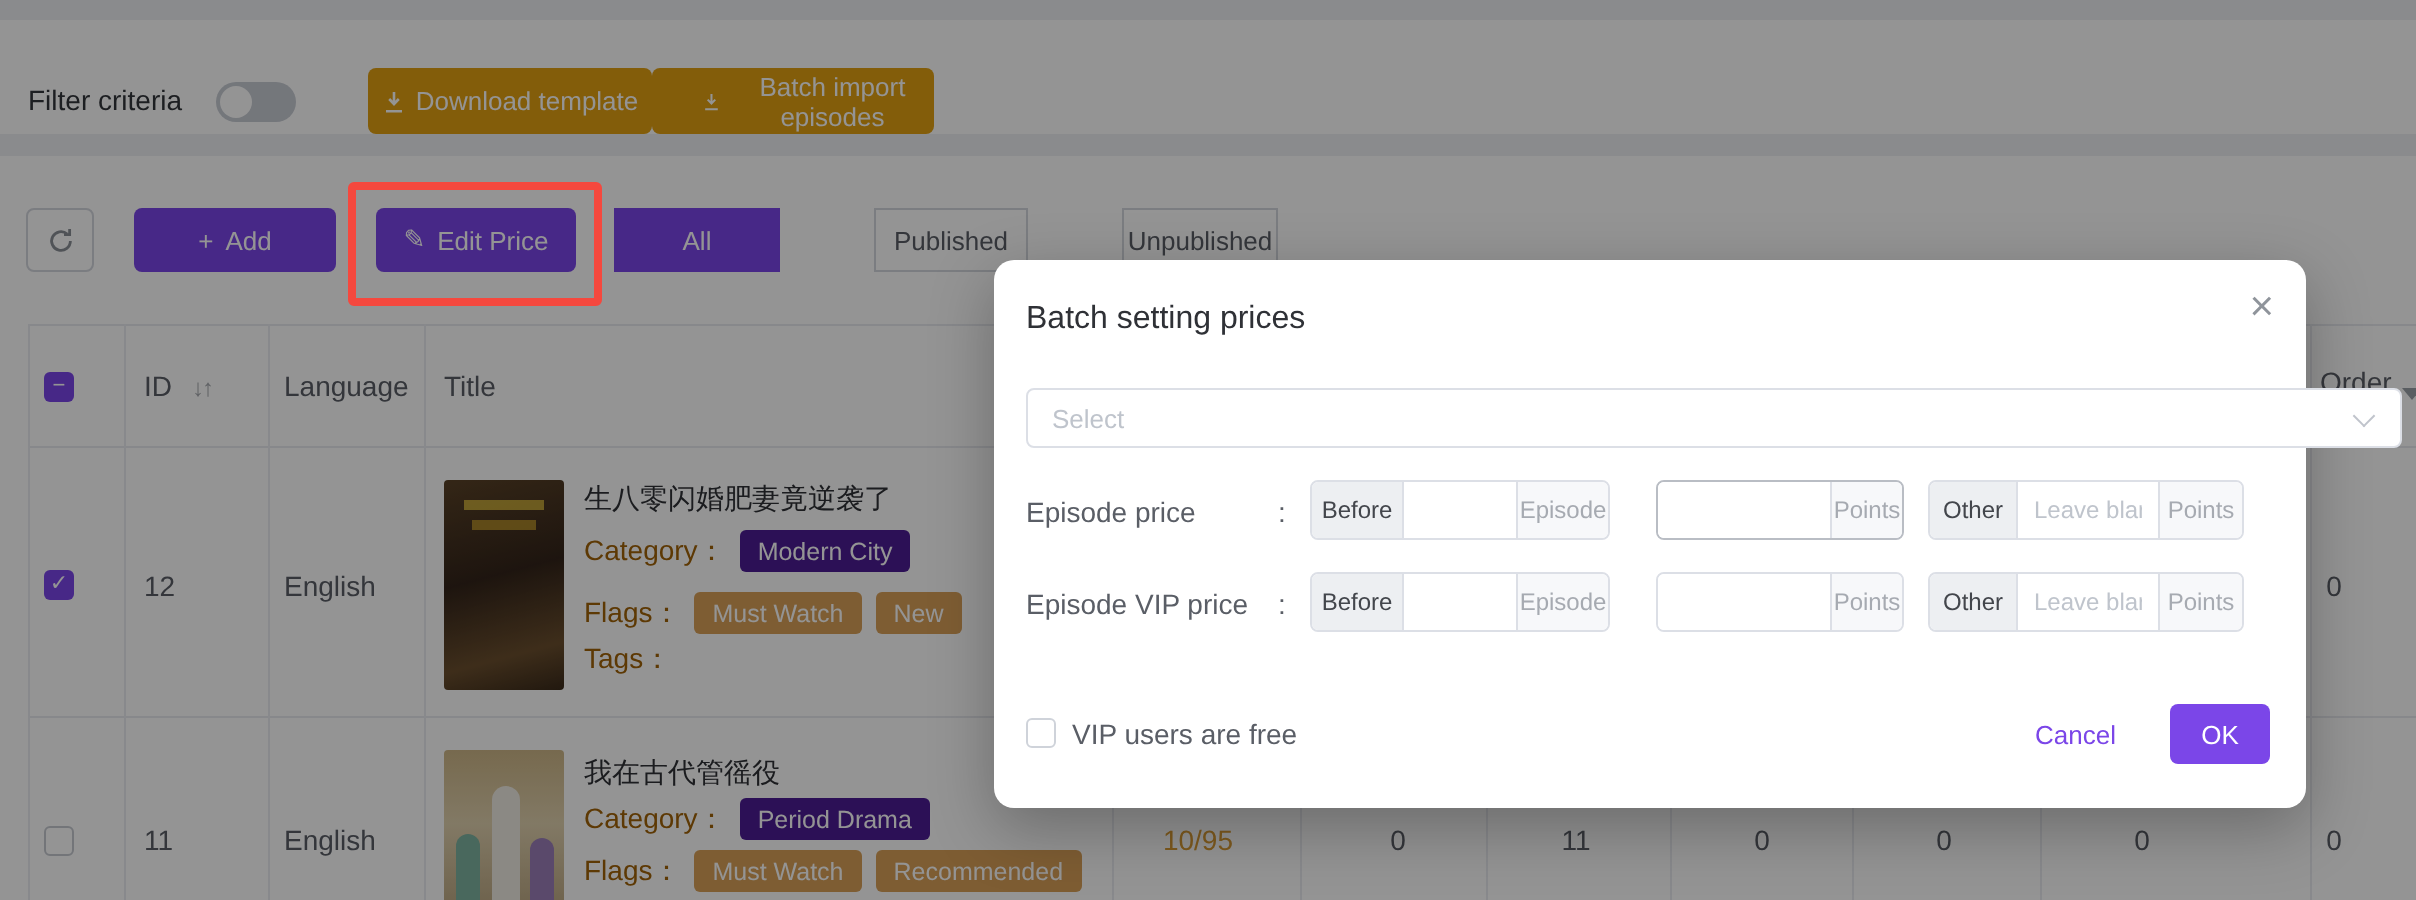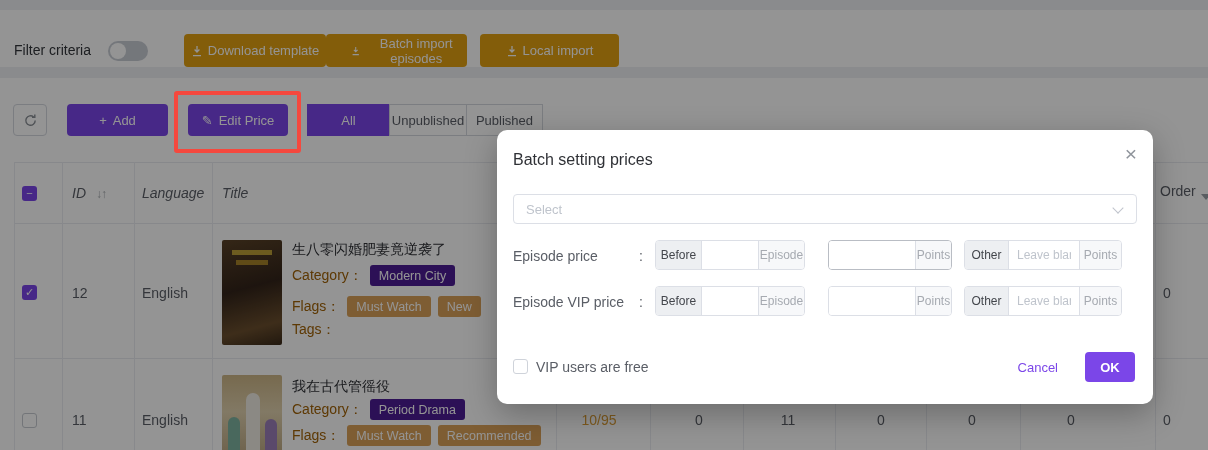--- a/index.html
+++ b/index.html
@@ -30,33 +30,33 @@
 
   
   #btn-refresh { position: absolute; left: 13px; top: 104px; width: 34px; height: 32px;
     border: 1px solid #d4d7de; border-radius: 4px; background: #fff; display: flex;
     align-items: center; justify-content: center; cursor: pointer; }
   .purple-btn { position: absolute; top: 104px; height: 32px; background: #7b46e8; border: none;
     border-radius: 4px; color: #fff; display: flex; align-items: center; justify-content: center;
     gap: 6px; font-size: 13px; font-family: inherit; cursor: pointer; }
   #btn-add  { left: 67px;  width: 101px; }
   #btn-edit { left: 188px; width: 100px; }
-  #tabs { position: absolute; left: 307px; top: 104px; height: 32px; display: flex; }
+  #tabs { position: absolute; left: 307px; top: 104px; height: 32px; display: flex; gap: 48px; }
   .tab { height: 32px; padding: 0 4px; display: flex; align-items: center; justify-content: center;
     font-size: 13px; border: 1px solid #d4d7de; background: #fff; color: #5a5e66;
     margin-left: -1px; cursor: pointer; }
   .tab.active { background: #7b46e8; color: #fff; border-color: #7b46e8; margin-left: 0; }
   #tab-all { width: 83px; } #tab-pub { width: 77px; } #tab-unpub { width: 78px; }
   #red-rect { position: absolute; left: 174px; top: 91px; width: 127px; height: 62px;
     border: 4px solid #f5483e; border-radius: 3px; z-index: 60; }
 
   
   .hline { position: absolute; left: 14px; right: 0; height: 1px; background: #e8eaef; }
   .vline { position: absolute; top: 162px; bottom: 0; width: 1px; background: #ebedf1; }
-  .th { position: absolute; top: 185px; font-size: 14px; color: #5a5e66; font-style: italic; }
+  .th { position: absolute; top: 185px; font-size: 14px; color: #5a5e66; }
   .td { position: absolute; font-size: 14px; color: #5a5e66; }
   .sort-glyph { font-size: 12px; color: #a8abb0; letter-spacing: -1px; cursor: pointer; }
   .cbx { position: absolute; width: 15px; height: 15px; border-radius: 3px; cursor: pointer;
     display: flex; align-items: center; justify-content: center; font-size: 11px; line-height: 1; }
   .cbx.on  { background: #7b46e8; color: #fff; }
   .cbx.off { background: #fff; border: 1px solid #c6cad1; }
   .thumb { position: absolute; left: 222px; width: 60px; height: 105px; border-radius: 2px; overflow: hidden; }
   #thumb-1 { top: 240px; background: linear-gradient(165deg, #5a4227 0%, #33241a 45%, #6b4f2e 80%, #3a2a1a 100%); }
   #thumb-1 .mark1 { position: absolute; left: 10px; top: 10px; width: 40px; height: 5px; background: #d8b93c; opacity: .8; }
   #thumb-1 .mark2 { position: absolute; left: 14px; top: 20px; width: 32px; height: 5px; background: #cfa42e; opacity: .7; }
@@ -82,21 +82,21 @@
 
   
   #dim { position: absolute; inset: 0; background: rgba(0,0,0,0.42); z-index: 50; }
 
   
   #modal { position: absolute; left: 497px; top: 130px; width: 656px; height: 274px;
     background: #fff; border-radius: 10px; box-shadow: 0 10px 32px rgba(0,0,0,.28); z-index: 70; }
   #modal-title { position: absolute; left: 16px; top: 21px; font-size: 16px; color: #2f3136; }
   #modal-close { position: absolute; right: 16px; top: 13px; font-size: 21px; color: #8f949b;
     cursor: pointer; background: none; border: none; line-height: 1; font-family: inherit; }
-  #modal-select { position: absolute; left: 16px; top: 64px; width: 624px; height: 30px;
+  #modal-select { position: absolute; left: 16px; top: 64px; width: 688px; height: 30px;
     border: 1px solid #dcdfe6; border-radius: 4px; display: flex; align-items: center;
     padding: 0 12px; font-size: 13px; color: #bfc4cc; cursor: pointer; background: #fff; }
   #modal-select .chev { position: absolute; right: 14px; top: 9px; width: 8px; height: 8px;
     border-right: 1.5px solid #c0c4cc; border-bottom: 1.5px solid #c0c4cc; transform: rotate(45deg); }
   .m-label { position: absolute; left: 16px; font-size: 14px; color: #5a5e66; }
   .m-colon { position: absolute; left: 142px; font-size: 14px; color: #5a5e66; }
   .igroup { position: absolute; height: 30px; display: flex; border: 1px solid #dcdfe6;
     border-radius: 4px; overflow: hidden; font-size: 12px; background: #fff; }
   .seg-pre { width: 46px; flex: none; background: #edeff2; color: #43464c; display: flex;
     align-items: center; justify-content: center; border-right: 1px solid #dcdfe6; }
@@ -114,21 +114,21 @@
   .g-c { left: 467px; width: 158px; }
   .g-c .seg-pre { width: 44px; } .g-c .seg-suf { width: 42px; }
   #vip-cbx { position: absolute; left: 16px; top: 229px; width: 15px; height: 15px;
     border: 1px solid #cfd3da; border-radius: 3px; background: #fff; cursor: pointer; }
   #vip-label { position: absolute; left: 39px; top: 229px; font-size: 14px; color: #5a5e66; }
   #btn-cancel { position: absolute; right: 95px; top: 222px; height: 30px; display: flex;
     align-items: center; font-size: 13px; color: #7b46e8; background: none; border: none;
     cursor: pointer; font-family: inherit; }
   #btn-ok { position: absolute; right: 18px; top: 222px; width: 50px; height: 30px;
     background: #7b46e8; color: #fff; border: none; border-radius: 4px; font-size: 13px;
-    font-family: inherit; cursor: pointer; font-weight: bold; }
+    font-family: inherit; cursor: pointer; }
 </style>
 </head>
 <body>
 
 <div class="page">
 
   <div id="filter-card">
     <div id="filter-label">Filter criteria</div>
     <div id="filter-toggle">
       <span class="knob"></span>
@@ -137,26 +137,20 @@
       <svg class="dl-icon" viewBox="0 0 12 12">
         <path d="M6 1v5.6M3.6 4.5 6 7l2.4-2.5M2 10.6h8" stroke="#fff" stroke-width="1.3" fill="none"></path>
       </svg>
       <span>Download template</span>
     </button>
     <button id="btn-batch" class="warn-btn">
       <svg class="dl-icon" viewBox="0 0 12 12">
         <path d="M6 1v5.6M3.6 4.5 6 7l2.4-2.5M2 10.6h8" stroke="#fff" stroke-width="1.3" fill="none"></path>
       </svg>
       <span>Batch import episodes</span>
-    </button>
-    <button id="btn-local" class="warn-btn">
-      <svg class="dl-icon" viewBox="0 0 12 12">
-        <path d="M6 1v5.6M3.6 4.5 6 7l2.4-2.5M2 10.6h8" stroke="#fff" stroke-width="1.3" fill="none"></path>
-      </svg>
-      <span>Local import</span>
     </button>
   </div>
 
   <div id="table-card"></div>
 
   <button id="btn-refresh">
     <svg width="15" height="15" viewBox="0 0 16 16">
       <path d="M13 8a5 5 0 1 1-1.7-3.75" fill="none" stroke="#8a8f96" stroke-width="1.5"></path>
       <path d="M12.6 1.6v3h-3" fill="none" stroke="#8a8f96" stroke-width="1.5"></path>
     </svg>
@@ -166,22 +160,22 @@
     <span>Add</span>
   </button>
   <button id="btn-edit" class="purple-btn">
     <span>✎</span>
     <span>Edit Price</span>
   </button>
   <div id="red-rect"></div>
 
   <div id="tabs">
     <div id="tab-all" class="tab active">All</div>
+    <div id="tab-pub" class="tab">Published</div>
     <div id="tab-unpub" class="tab">Unpublished</div>
-    <div id="tab-pub" class="tab">Published</div>
   </div>
 
   <div class="hline" style="top:162px"></div>
   <div class="hline" style="top:223px"></div>
   <div class="hline" style="top:358px"></div>
   <div class="vline" style="left:14px"></div>
   <div class="vline" style="left:62px"></div>
   <div class="vline" style="left:134px"></div>
   <div class="vline" style="left:212px"></div>
   <div class="vline" style="left:556px"></div>

